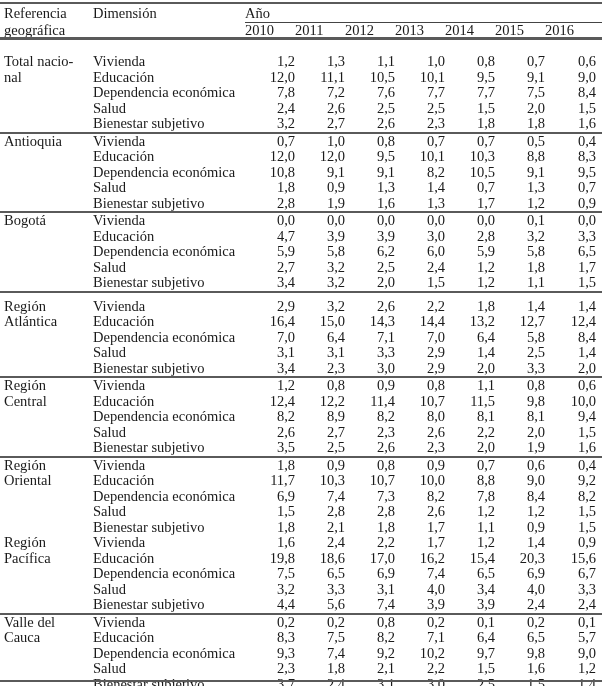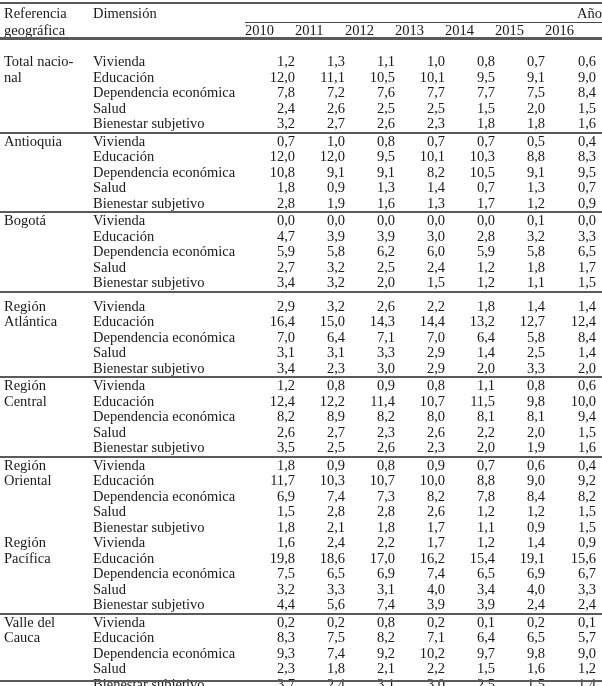--- a/index.html
+++ b/index.html
@@ -9,21 +9,21 @@
   .rule { position: absolute; left: 0; width: 602px; height: 2px; background: #5a5a5a; }
   table { border-collapse: collapse; width: 602px; position: absolute; left: 0; table-layout: fixed; }
   td, th { padding: 0; font-weight: normal; white-space: nowrap; line-height: 15.5px; vertical-align: top; }
   .c-ref { width: 93px; padding-left: 4px; }
   .c-dim { width: 152px; }
   .c-num { width: 50px; text-align: right; padding-right: 0; }
   .c-num:last-child { padding-right: 6px; }
   .hdr td { line-height: 15px; }
   .year-cell { border-top: 1px solid #444; }
   .year-cell:last-child { padding-right: 24px; }
-  .ano { text-align: right; }
+  .ano { text-align: left; }
   tr.sep td { border-top: 2px solid #5a5a5a; }
   tr.pad-top td { padding-top: 6px; }
 </style>
 </head>
 <body>
 
 <div class="page">
   <div class="rule" style="top:2px;"></div>
 
   <table style="top:6px;">
@@ -415,21 +415,21 @@
           <td class="c-num">0,9</td>
         </tr>
         <tr>
           <td class="c-ref">Pacífica</td>
           <td class="c-dim">Educación</td>
           <td class="c-num">19,8</td>
           <td class="c-num">18,6</td>
           <td class="c-num">17,0</td>
           <td class="c-num">16,2</td>
           <td class="c-num">15,4</td>
-          <td class="c-num">19,1</td>
+          <td class="c-num">20,3</td>
           <td class="c-num">15,6</td>
         </tr>
         <tr>
           <td class="c-ref"></td>
           <td class="c-dim">Dependencia económica</td>
           <td class="c-num">7,5</td>
           <td class="c-num">6,5</td>
           <td class="c-num">6,9</td>
           <td class="c-num">7,4</td>
           <td class="c-num">6,5</td>

